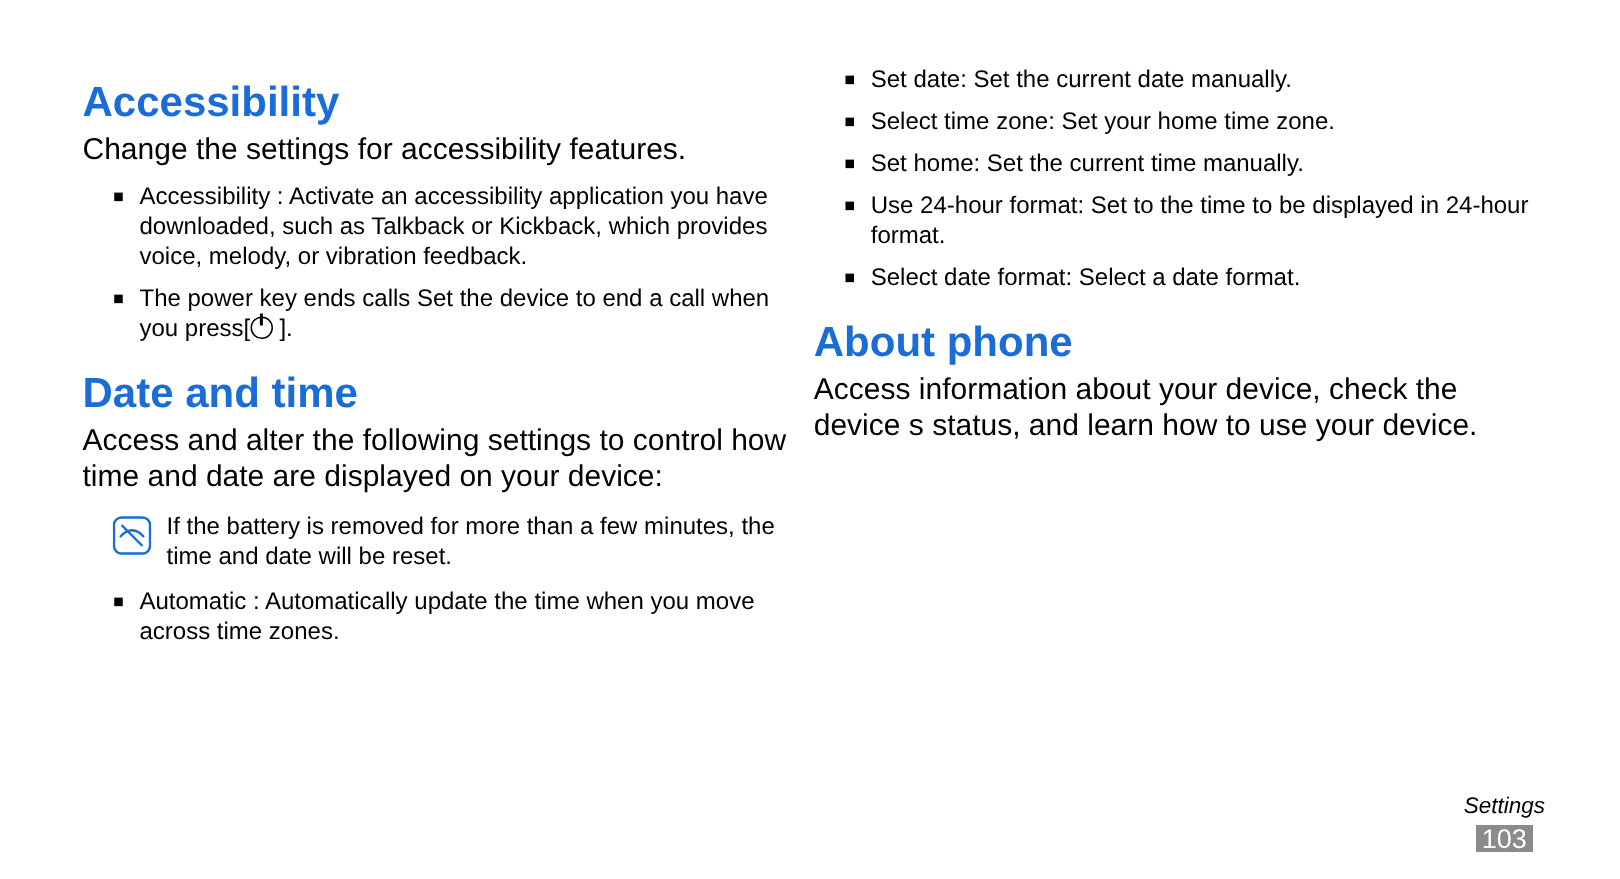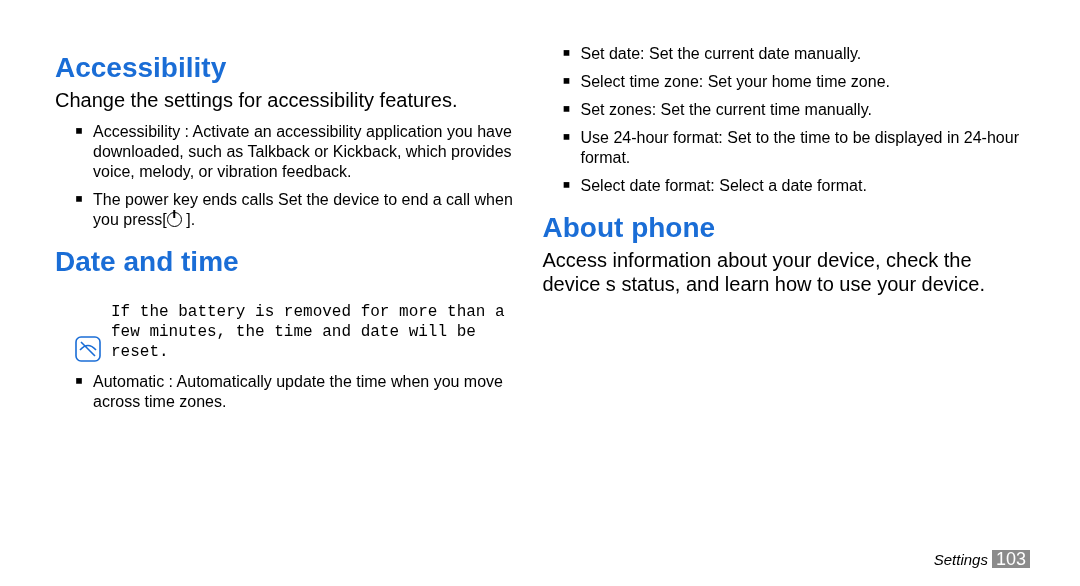--- a/index.html
+++ b/index.html
@@ -48,23 +48,22 @@
   }
   .bullet-item .marker {
     flex: 0 0 18px;
     font-family: "DejaVu Sans", Arial, sans-serif;
   }
   .bullet-item .text {
     flex: 1;
   }
   .note-row {
     display: flex;
-    align-items: flex-end;
-    margin: 20px 0 6px 20px;
-    font-family: Liberation Mono, monospace;
+    align-items: flex-start;
+    margin: 6px 0 6px 20px;
   }
   .note-icon {
     width: 26px;
     height: 26px;
     flex: 0 0 26px;
     margin-right: 10px;
     margin-top: 2px;
   }
   .note-text {
     font-size: 16px;
@@ -91,20 +90,21 @@
   }
   .footer {
     position: absolute;
     right: 50px;
     bottom: 18px;
     font-size: 15px;
     font-style: italic;
     display: flex;
     align-items: center;
     gap: 4px;
+    flex-direction: column;
   }
   .page-badge {
     background: #8b8b8b;
     color: #fff;
     font-style: normal;
     padding: 0 4px;
     font-size: 18px;
     line-height: 18px;
   }
 </style>
@@ -124,20 +124,21 @@
     </div>
 
     <div class="bullet-item">
       <span class="marker">￭</span>
       <span class="text">
         <span>The power key ends calls Set the device to end a call when you press[</span><span class="power-glyph"></span><span> ].</span>
       </span>
     </div>
 
     <h2 class="section-title">Date and time</h2>
+    <p class="lead">Access and alter the following settings to control how time and date are displayed on your device:</p>
 
     <div class="note-row">
       <svg class="note-icon" viewBox="0 0 26 26">
         <rect x="1" y="1" width="24" height="24" rx="5" ry="5" fill="none" stroke="#1a6dd6" stroke-width="1.6"></rect>
         <path d="M6 6 L20 20 M5 14 Q13 5 21 14" fill="none" stroke="#1a6dd6" stroke-width="1.6"></path>
       </svg>
       <div class="note-text">If the battery is removed for more than a few minutes, the time and date will be reset.</div>
     </div>
 
     <div class="bullet-item">
@@ -152,21 +153,21 @@
     <div class="bullet-item">
       <span class="marker">￭</span>
       <span class="text">Set date: Set the current date manually.</span>
     </div>
     <div class="bullet-item">
       <span class="marker">￭</span>
       <span class="text">Select time zone: Set your home time zone.</span>
     </div>
     <div class="bullet-item">
       <span class="marker">￭</span>
-      <span class="text">Set zones: Set the current time manually.</span>
+      <span class="text">Set home: Set the current time manually.</span>
     </div>
     <div class="bullet-item">
       <span class="marker">￭</span>
       <span class="text">Use 24-hour format: Set to the time to be displayed in 24-hour format.</span>
     </div>
     <div class="bullet-item">
       <span class="marker">￭</span>
       <span class="text">Select date format: Select a date format.</span>
     </div>
 

